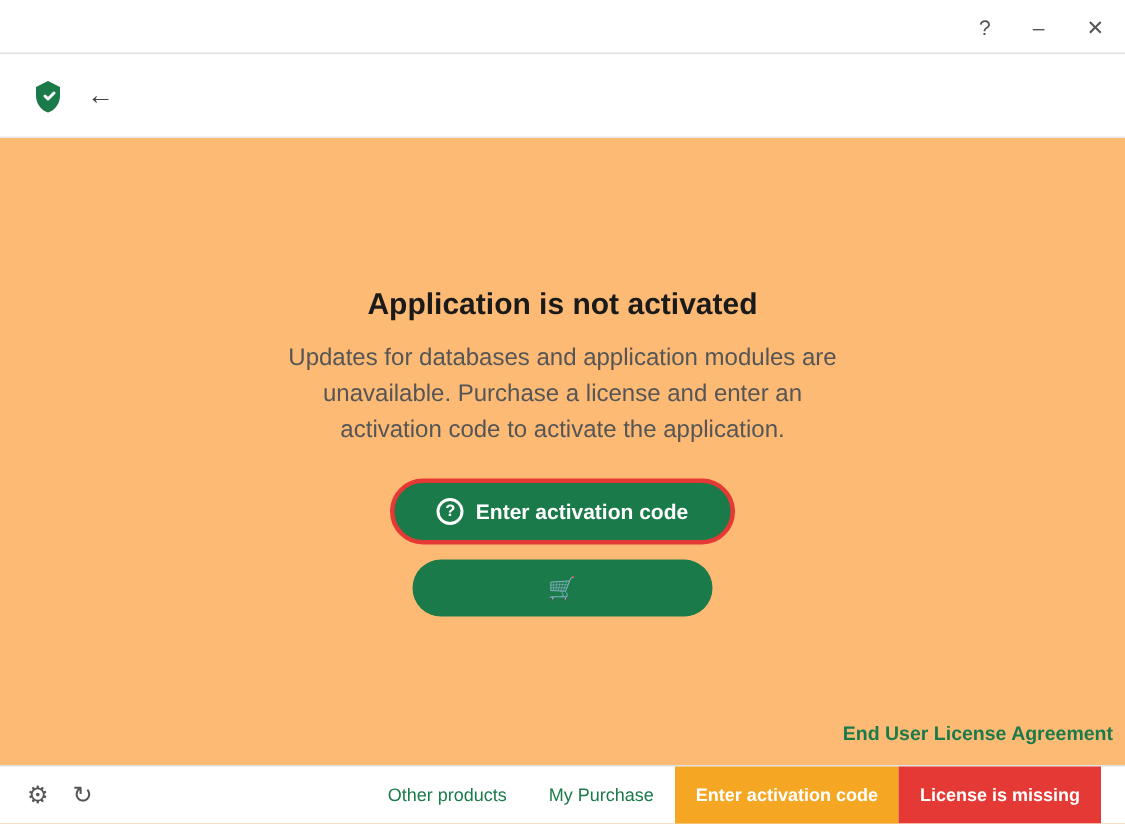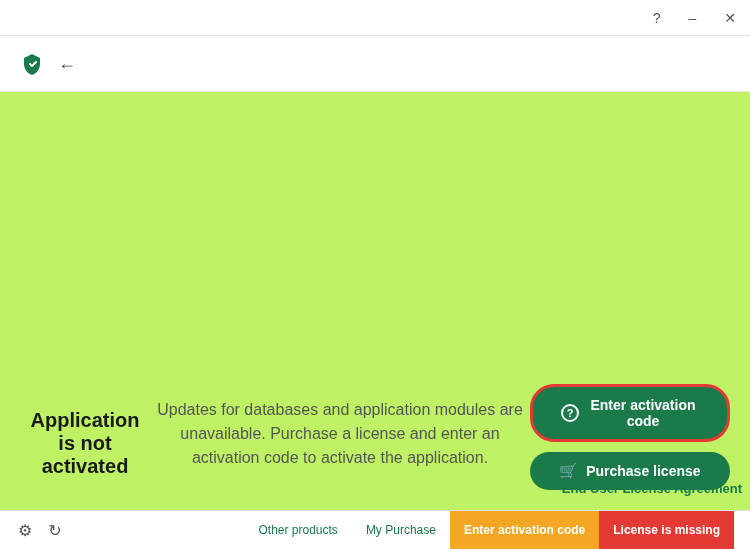--- a/index.html
+++ b/index.html
@@ -54,25 +54,25 @@
       border: none;
     }
     .header-title {
       font-size: 22px;
       font-weight: 600;
       color: #1a1a1a;
     }
 
     
     .main-content {
-      background: #bef264;
+      background: #fdba74;
       height: 418px;
       display: flex;
-      flex-direction: row;
-      align-items: flex-end;
+      flex-direction: column;
+      align-items: center;
       justify-content: center;
       padding: 20px;
       position: relative;
     }
 
     .status-title {
       font-size: 20px;
       font-weight: 600;
       color: #1a1a1a;
       margin-bottom: 12px;
@@ -254,21 +254,20 @@
   <div class="status-title">Application is not activated</div>
   <div class="status-description">Updates for databases and application modules are unavailable. Purchase a license and enter an activation code to activate the application.</div>
 
   <div class="buttons-container">
     <button class="btn-activation">
       <span class="icon-circle-question">?</span>
       <span>Enter activation code</span>
     </button>
     <button class="btn-purchase">
       <span class="icon-cart">🛒</span>
-      <span>Purchase license</span>
     </button>
   </div>
 
   <a class="eula-link">End User License Agreement</a>
 </div>
 
 <div class="bottom-bar">
   <div class="bottom-icons">
     <button class="bottom-icon-btn">⚙</button>
     <button class="bottom-icon-btn">↻</button>

